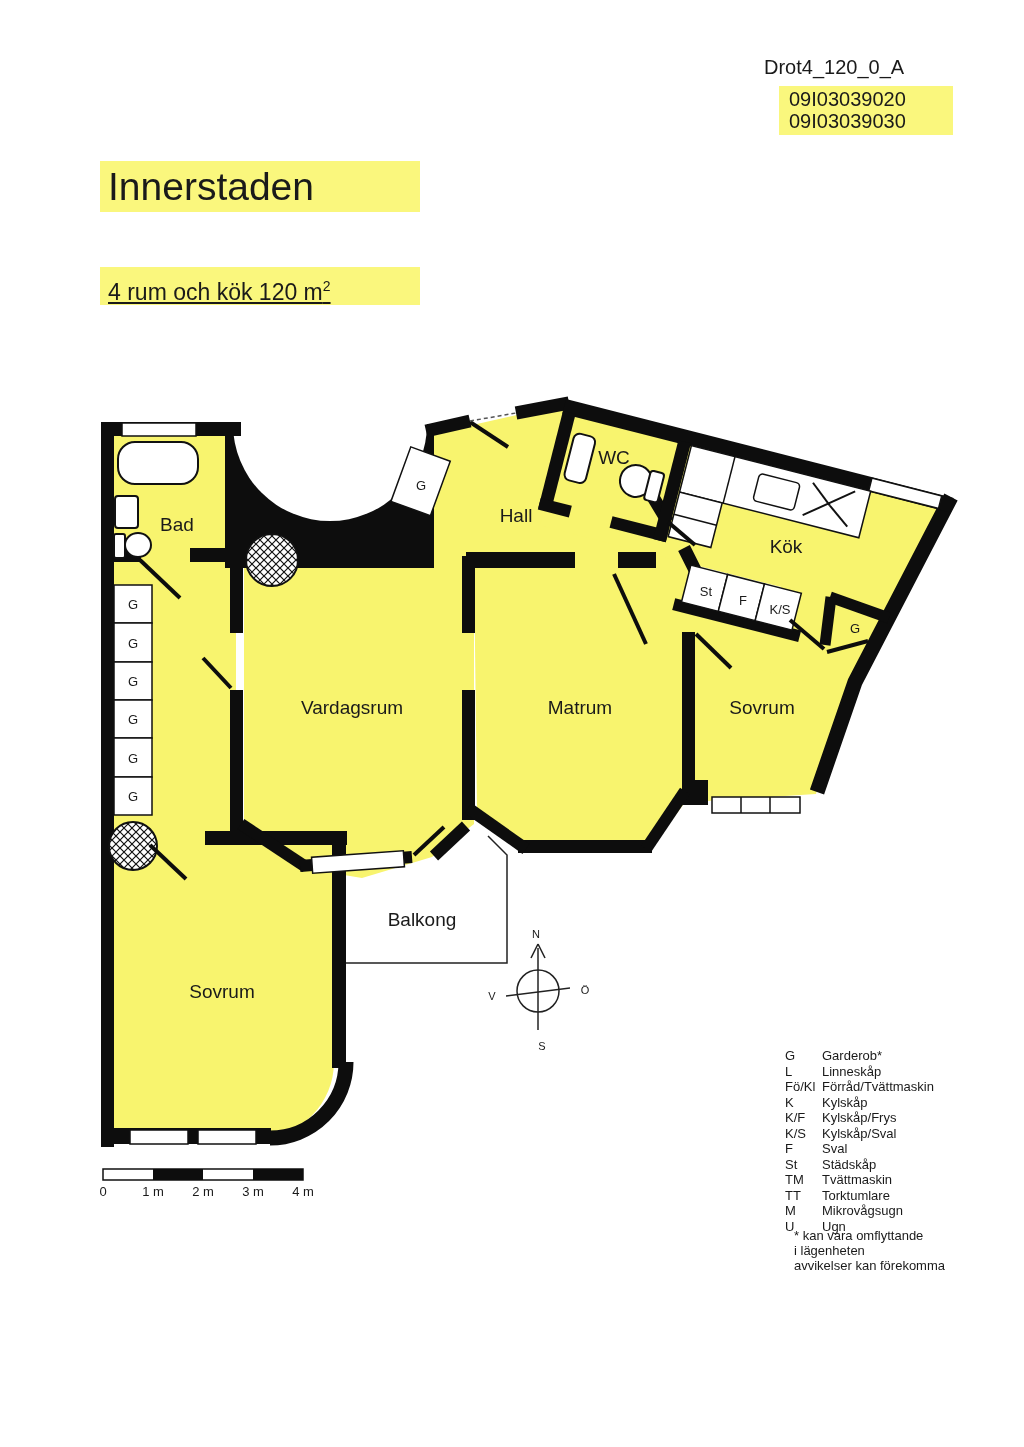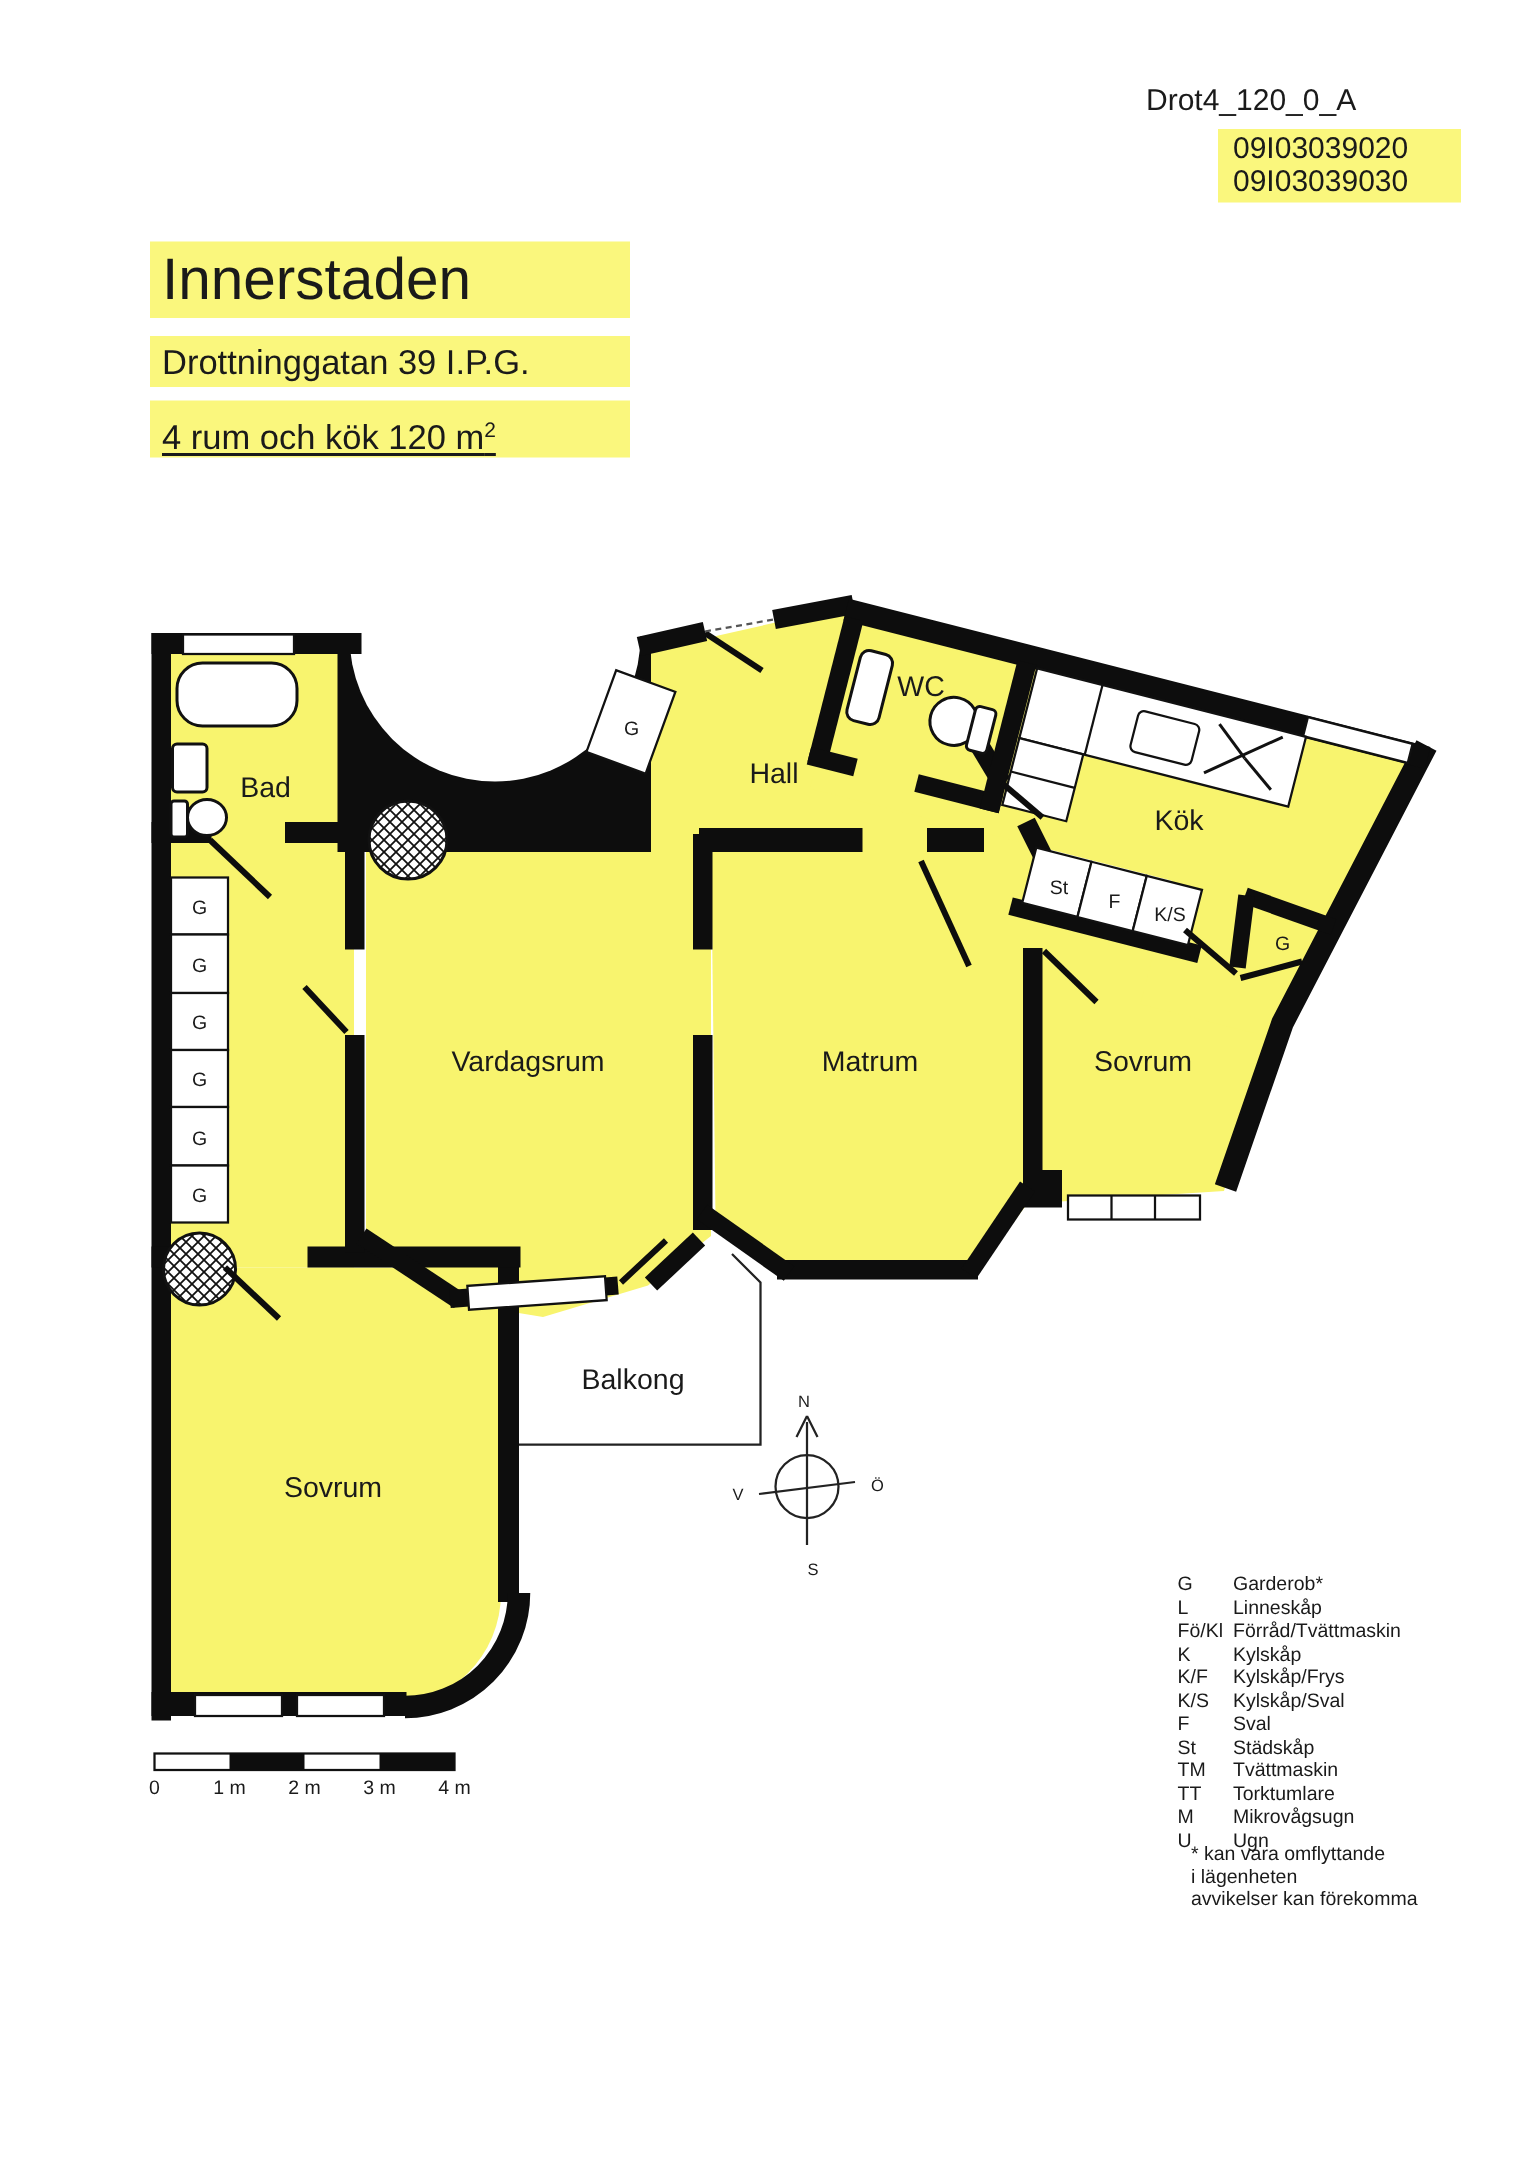--- a/index.html
+++ b/index.html
@@ -1,21 +1,21 @@
 <!DOCTYPE html>
 <html><head>
 <meta charset="utf-8">
 <style>
   html,body{margin:0;padding:0;background:#fff;}
   #page{position:relative;width:1024px;height:1447px;background:#ffffff;overflow:hidden;
         font-family:"Liberation Sans", sans-serif;color:#1a1a1a;}
   .abs{position:absolute;}
   .ybox{background:#FAF77D;}
   #doc-id{left:764px;top:56px;font-size:20px;text-align:right;}
-  #plan-numbers{left:812px;top:86px;width:152px;padding:2px 0 3px 10px;font-size:20px;line-height:22px;}
+  #plan-numbers{left:779px;top:86px;width:152px;padding:2px 12px 3px 10px;font-size:20px;line-height:22px;}
   #title-box{left:100px;top:161px;width:320px;height:51px;font-size:39px;line-height:51px;padding-left:8px;box-sizing:border-box;}
   #addr-box{left:100px;top:224px;width:320px;height:34px;font-size:23px;line-height:34px;padding-left:8px;box-sizing:border-box;}
   #size-box{left:100px;top:267px;width:320px;height:38px;font-size:23px;line-height:38px;padding-left:8px;box-sizing:border-box;text-decoration:underline;}
   #size-box sup{font-size:14px;}
   #legend{left:785px;top:1048px;font-size:13px;line-height:15.5px;}
   .lrow{display:flex;}
   .lkey{width:37px;flex:0 0 37px;}
   #footnote{left:794px;top:1228px;font-size:13px;line-height:15px;}
   svg text{font-family:"Liberation Sans", sans-serif;fill:#1a1a1a;}
   .room-label{font-size:19px;}
@@ -26,21 +26,20 @@
 <body>
 
 <div id="page">
 
   <div class="abs" id="doc-id">Drot4_120_0_A</div>
   <div class="abs ybox" id="plan-numbers">
     <div>09I03039020</div>
     <div>09I03039030</div>
   </div>
   <div class="abs ybox" id="title-box">Innerstaden</div>
-  <div class="abs ybox" id="addr-box">Drottninggatan 39 I.P.G.</div>
   <div class="abs ybox" id="size-box"><span>4 rum och kök 120 m</span><sup>2</sup></div>
 
   <svg class="abs" style="left:0;top:0" width="1024" height="1447" viewBox="0 0 1024 1447">
     <defs>
       <pattern id="hatch" width="8" height="8" patternUnits="userSpaceOnUse">
         <rect width="8" height="8" fill="#ffffff"></rect>
         <path d="M0,0 L8,8 M8,0 L0,8" stroke="#111" stroke-width="1.2"></path>
       </pattern>
     </defs>
 

